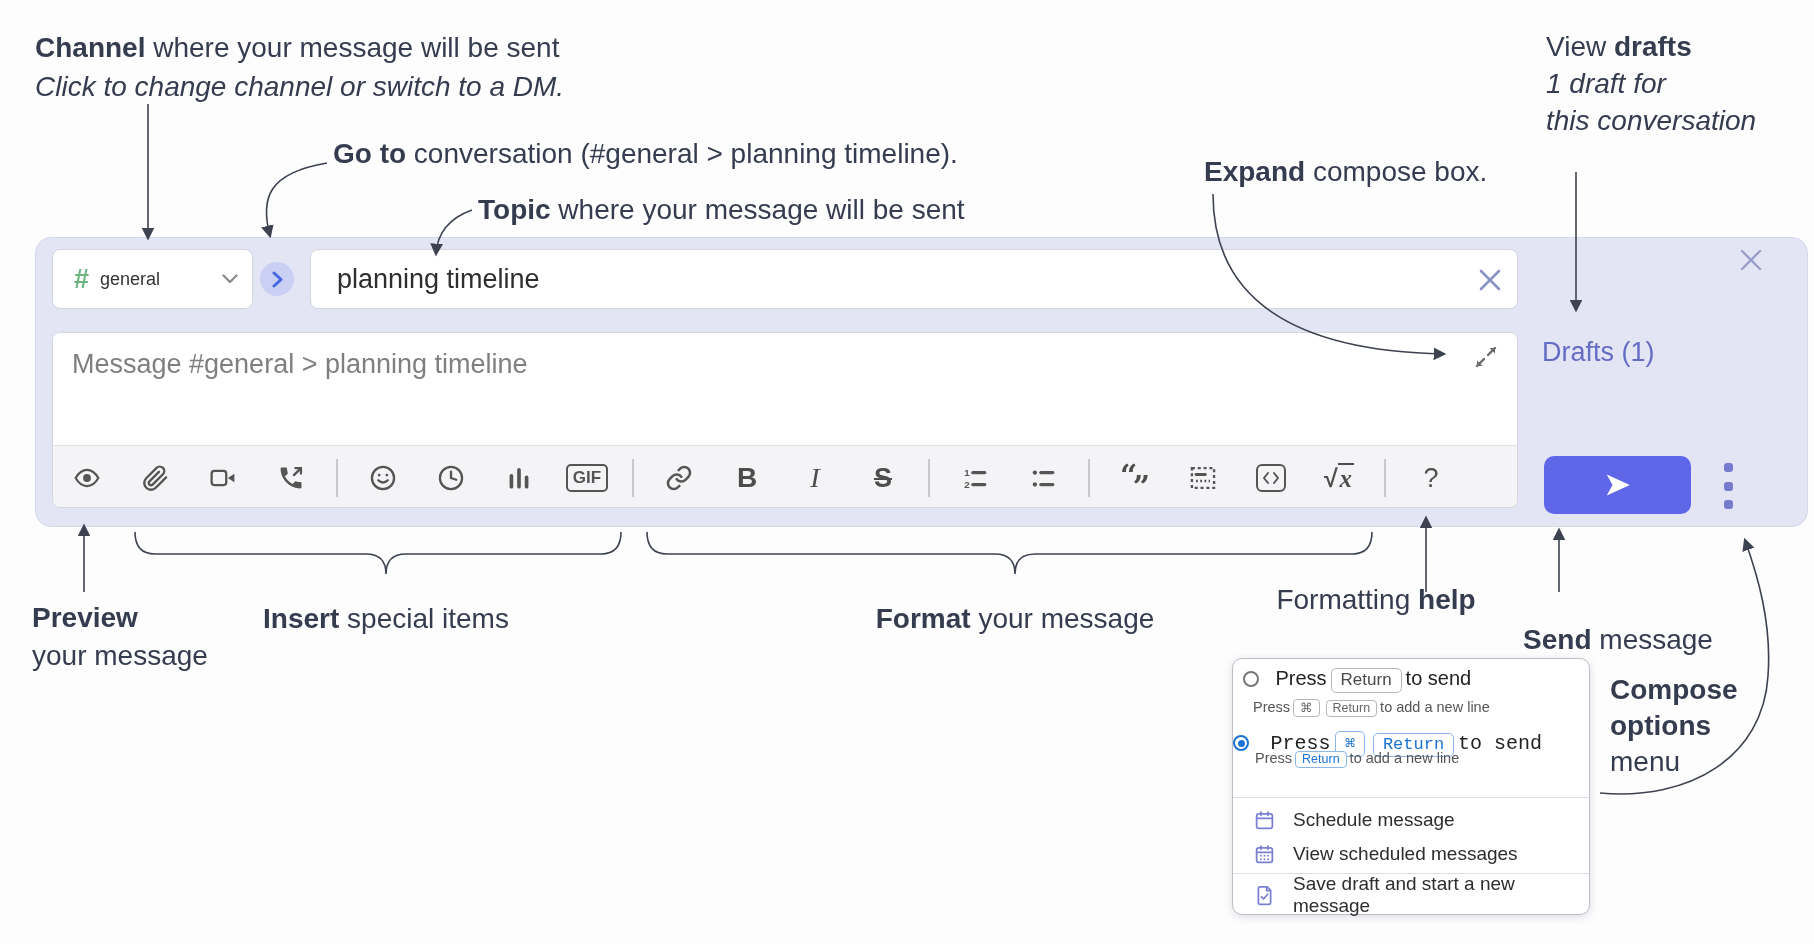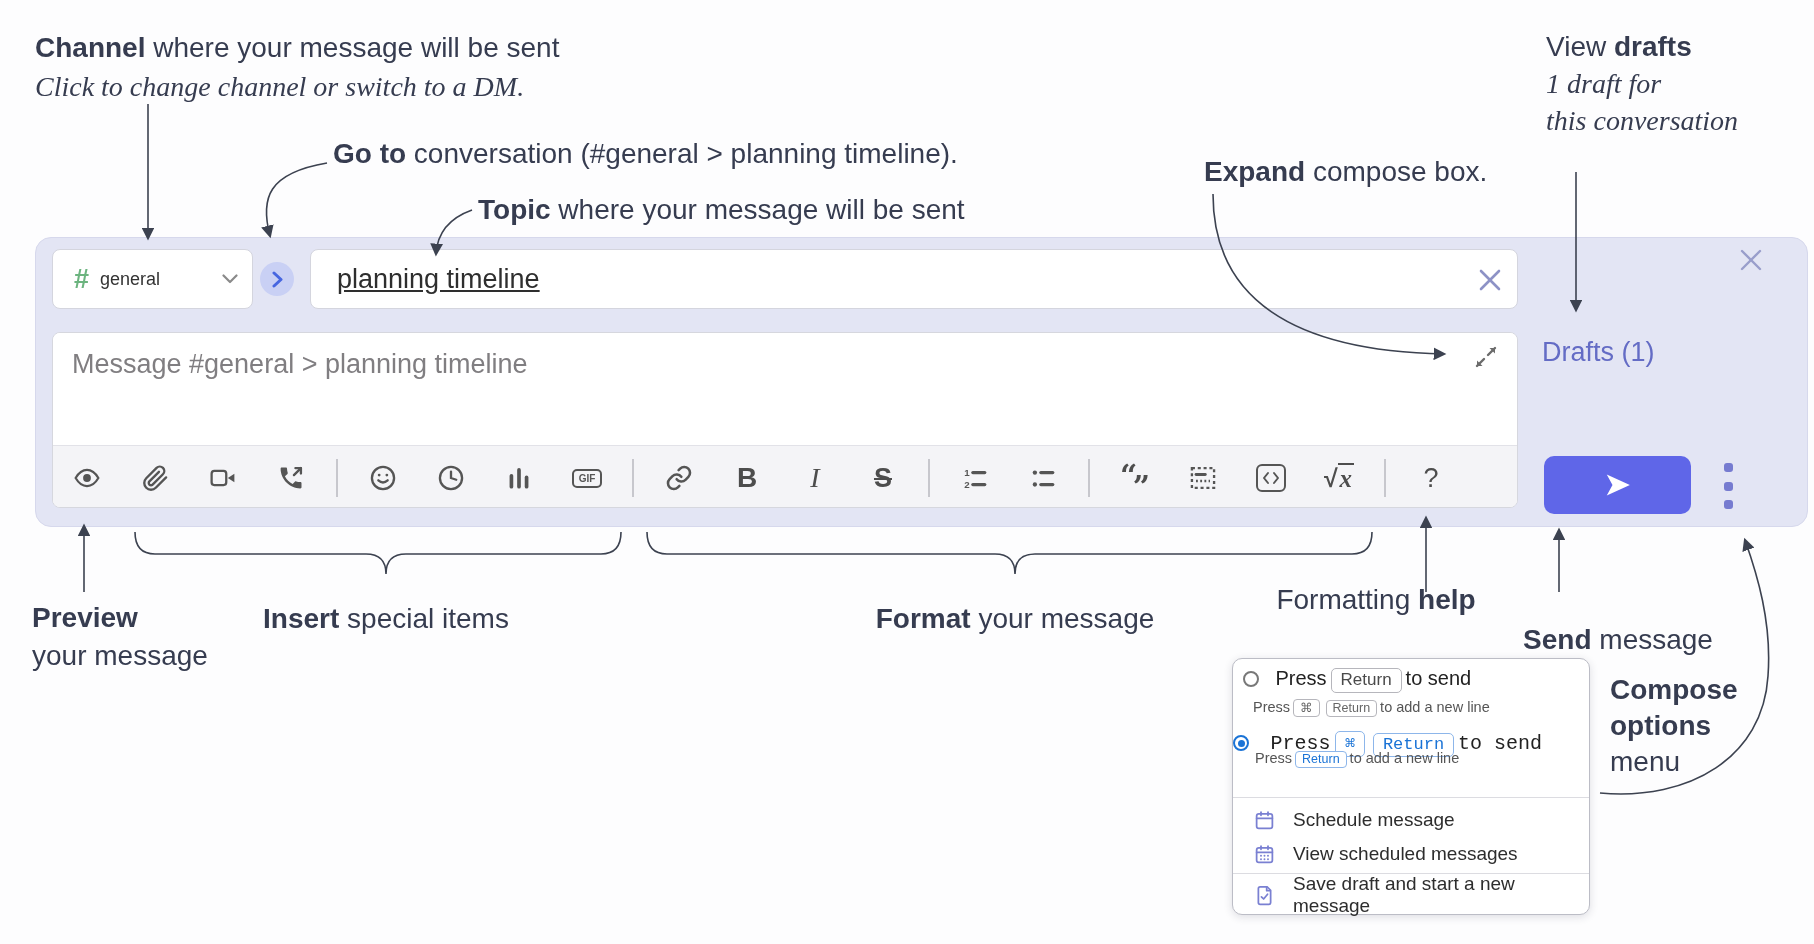--- a/index.html
+++ b/index.html
@@ -1,58 +1,58 @@
 <!DOCTYPE html>
 <html><head>
 <meta charset="utf-8">
 <style>
   html,body{margin:0;padding:0;background:#fff;}
   .stage{position:relative;width:1814px;height:944px;background:#fdfdfe;overflow:hidden;
          font-family:"Liberation Sans",sans-serif;color:#3a4052;}
   .note{position:absolute;font-size:28px;line-height:39px;color:#363c50;white-space:nowrap;}
   .note b{font-weight:700;}
-  .note i{font-style:italic;font-family:Liberation Serif, serif;}
+  .note i{font-style:italic;}
   .center{transform:translateX(-50%);text-align:center;}
 
   
   .compose{position:absolute;left:35px;top:237px;width:1773px;height:290px;
            background:#e3e5f4;border:1px solid #d6d8ec;border-radius:16px;box-sizing:border-box;}
   .chan-box{position:absolute;left:16px;top:11px;width:201px;height:60px;background:#fff;
             border:1px solid #d4d5de;border-radius:8px;box-sizing:border-box;
             display:flex;align-items:center;padding:0 14px 0 21px;cursor:pointer;}
   .chan-hash{color:#6cb47f;font-weight:700;font-size:27px;margin-right:11px;}
   .chan-name{font-size:18px;color:#333;}
   .chan-chev{margin-left:auto;display:flex;}
   .go-btn{position:absolute;left:224px;top:24px;width:34px;height:34px;border-radius:50%;
           background:#c9d0f4;display:flex;align-items:center;justify-content:center;cursor:pointer;}
   .topic-box{position:absolute;left:274px;top:11px;width:1208px;height:60px;background:#fff;
              border:1px solid #d4d5de;border-radius:8px;box-sizing:border-box;}
   .topic-box input{position:absolute;left:0;top:0;width:100%;height:100%;border:none;outline:none;
              background:transparent;font-family:"Liberation Sans",sans-serif;font-size:27px;color:#2e2e2e;
-             padding:0 60px 0 26px;box-sizing:border-box;text-decoration:underline;}
+             padding:0 60px 0 26px;box-sizing:border-box;}
   .topic-clear{position:absolute;right:14px;top:17px;width:26px;height:26px;cursor:pointer;display:flex;}
   .box-close{position:absolute;right:42px;top:8px;width:28px;height:28px;cursor:pointer;display:flex;}
   .drafts-link{position:absolute;left:1506px;top:99px;font-size:27px;color:#646cc5;cursor:pointer;}
   .msg-wrap{position:absolute;left:16px;top:94px;width:1466px;height:176px;background:#fff;
             border:1px solid #d6d7de;border-radius:8px;box-sizing:border-box;overflow:hidden;}
   .msg-area{display:block;width:100%;height:111px;border:none;outline:none;resize:none;box-sizing:border-box;
             font-family:"Liberation Sans",sans-serif;font-size:27px;color:#2e2e2e;padding:16px 60px 15px 19px;}
   .msg-area::placeholder{color:#807e81;opacity:1;}
   .expand-ic{position:absolute;right:18px;top:11px;width:26px;height:26px;cursor:pointer;}
   .toolbar{position:absolute;left:0;top:112px;width:100%;height:64px;background:#f4f4f7;
            border-top:1px solid #e2e2e8;display:flex;align-items:center;}
   .tbtn{width:68px;height:64px;display:flex;align-items:center;justify-content:center;
         color:#555;cursor:pointer;flex:0 0 auto;}
   .tdiv{width:24px;height:64px;display:flex;align-items:center;justify-content:center;flex:0 0 auto;}
   .tdiv span{width:1.5px;height:38px;background:#c7c7cd;display:block;}
   .t-bold{font-size:28px;font-weight:700;color:#4d4d4d;}
   .t-italic{font-size:28px;font-style:italic;font-family:"Liberation Serif",serif;color:#4d4d4d;}
   .t-strike{font-size:27px;font-weight:600;text-decoration:line-through;color:#4d4d4d;}
   .t-help{font-size:27px;color:#4d4d4d;}
-  .gif-box{border:2.2px solid #555;border-radius:5px;padding:2px 5px;font-size:10px;font-weight:700;color:#555;}
+  .gif-box{border:2.2px solid #555;border-radius:5px;padding:2px 5px;font-size:17px;font-weight:700;color:#555;}
   .code-box{border:2.2px solid #555;border-radius:6px;width:26px;height:24px;display:flex;align-items:center;justify-content:center;}
   .sqrt{font-size:25px;color:#4d4d4d;font-weight:600;}
   .sqrt .vx{font-style:italic;font-family:"Liberation Serif",serif;border-top:2.5px solid #4d4d4d;padding:0 2px;}
   .quote-ic{position:relative;width:30px;height:28px;font-family:"DejaVu Serif",serif;font-weight:700;color:#4d4d4d;}
   .quote-ic span:first-child{position:absolute;left:0;top:-6px;font-size:30px;}
   .quote-ic span:last-child{position:absolute;right:0;bottom:-12px;font-size:30px;}
   .send-btn{position:absolute;left:1508px;top:218px;width:147px;height:58px;border-radius:10px;
             background:#5f66e8;display:flex;align-items:center;justify-content:center;cursor:pointer;border:none;}
   .dots-btn{position:absolute;left:1678px;top:225px;width:28px;height:46px;display:flex;flex-direction:column;
             align-items:center;justify-content:space-between;cursor:pointer;}

